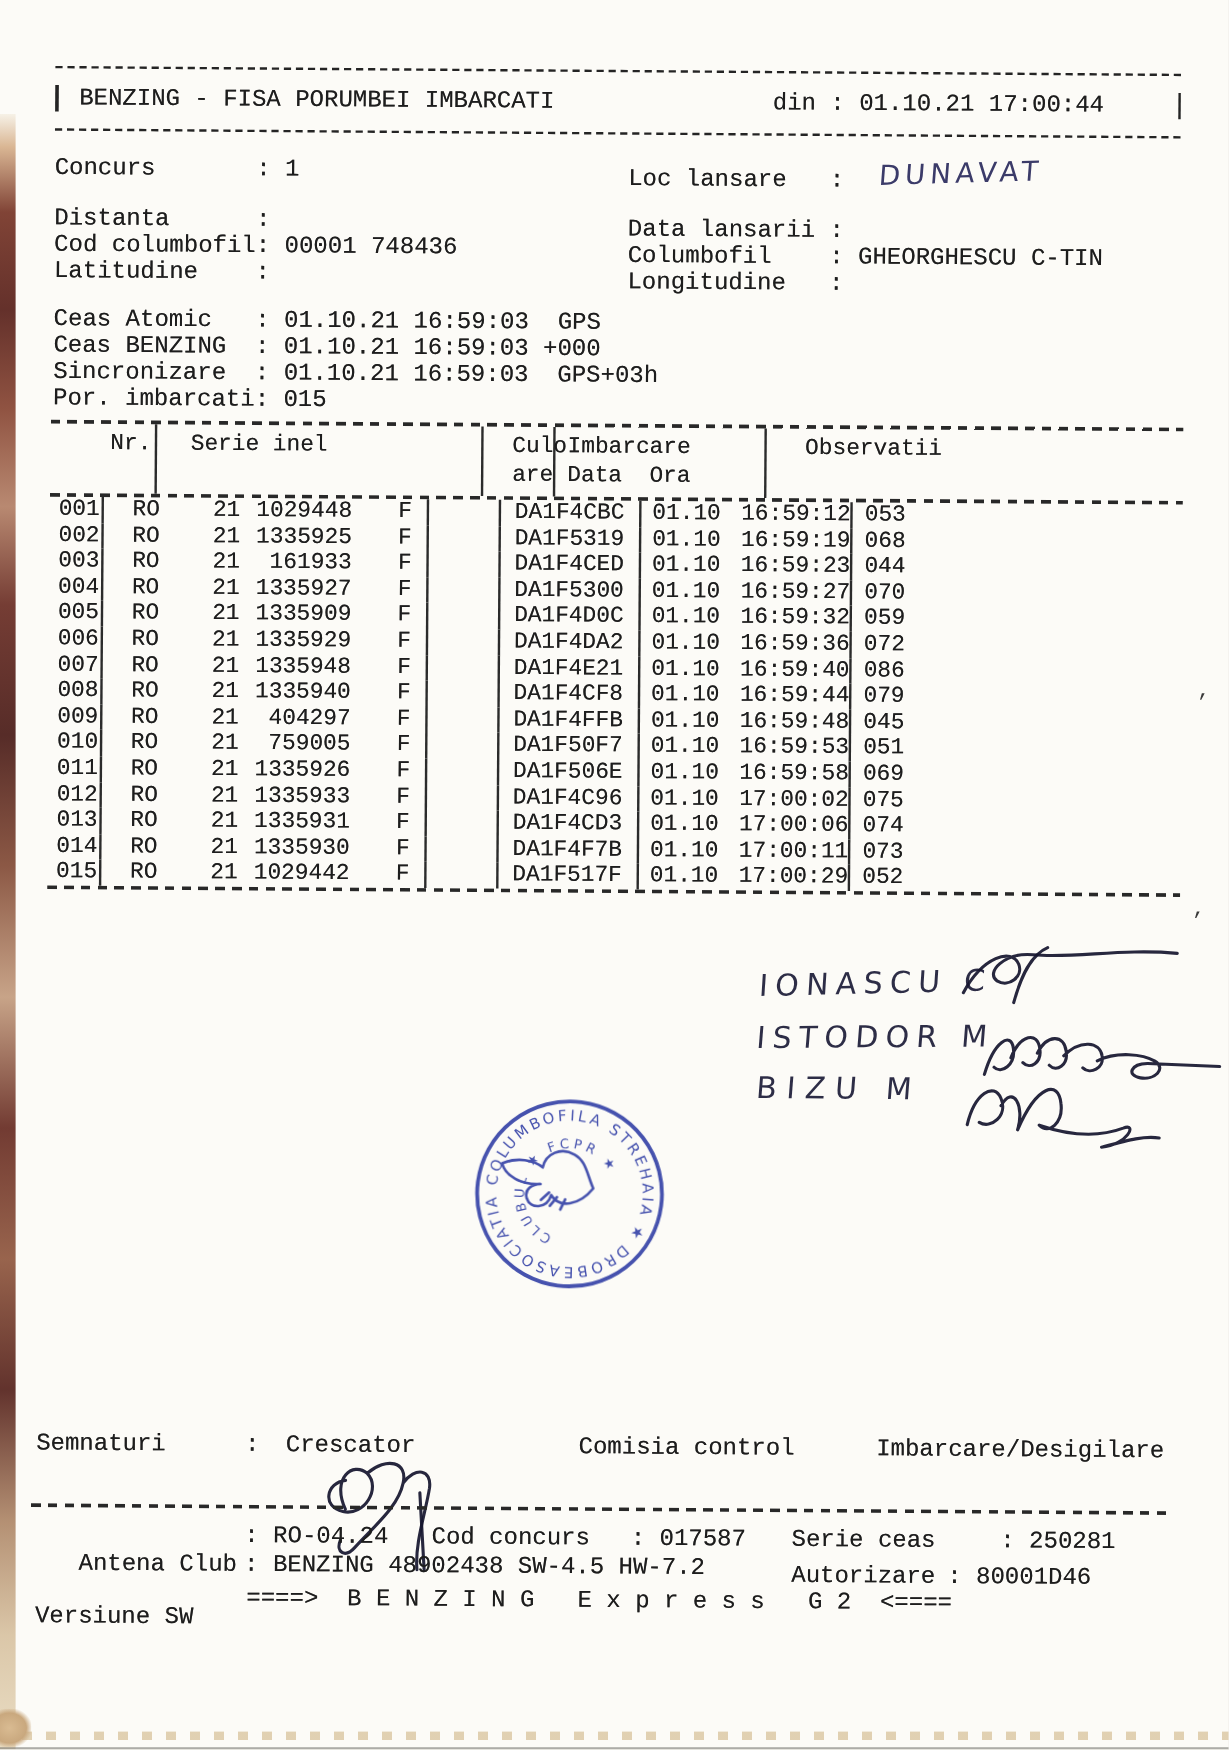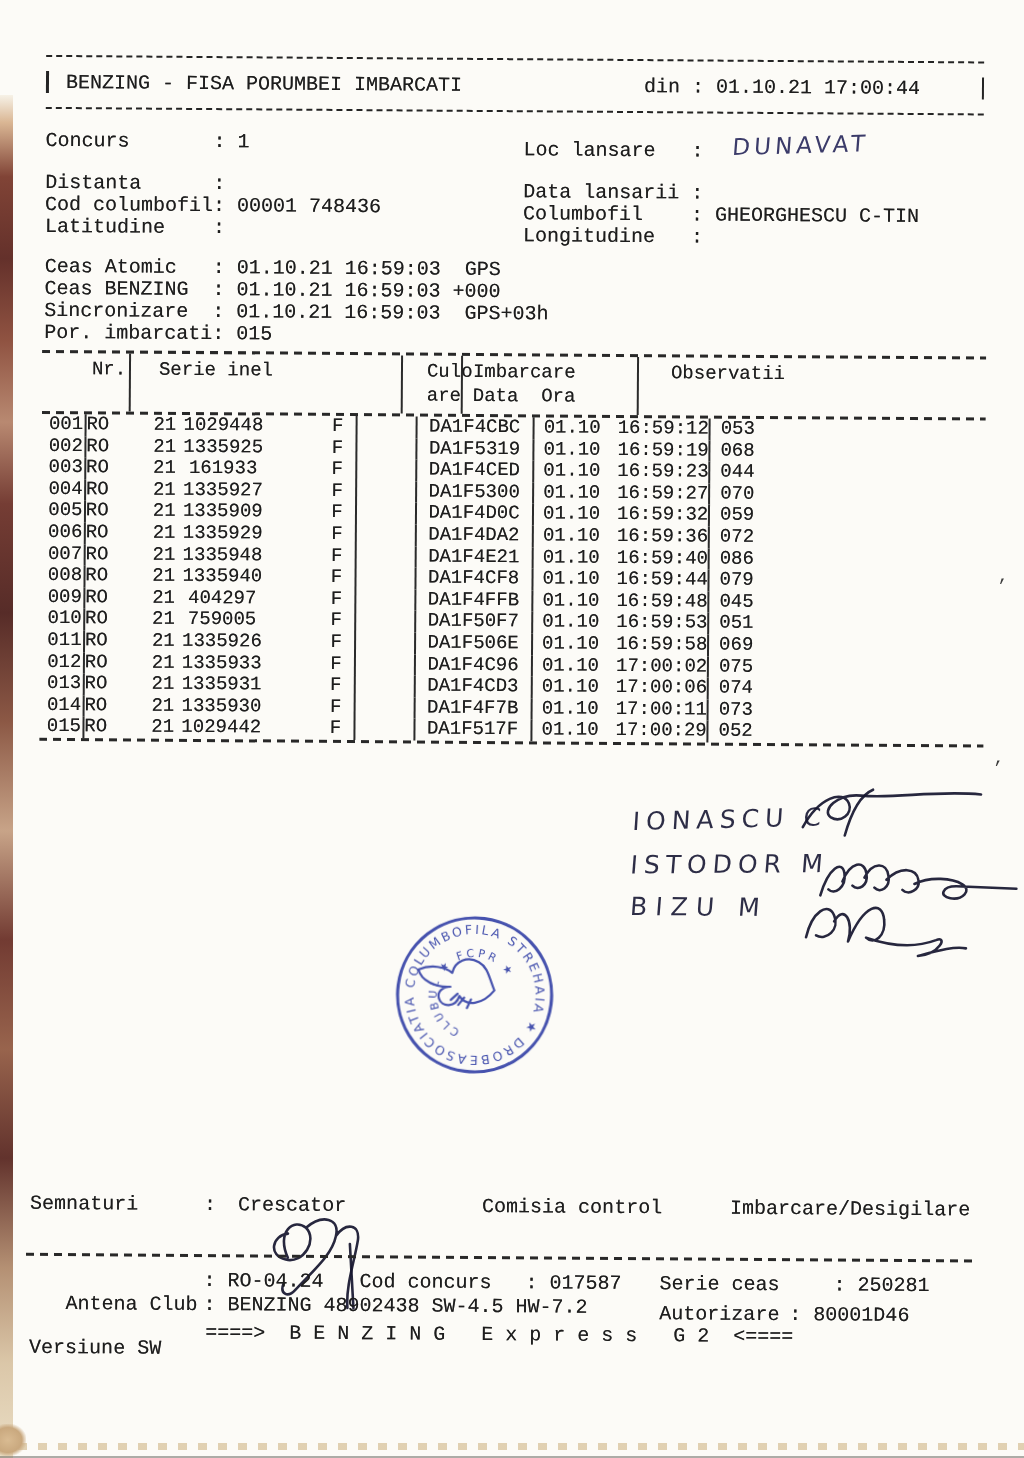--- a/index.html
+++ b/index.html
@@ -29,23 +29,23 @@
   .hc.last{border-right:none;}
   .w-nr{width:45px;} .w-serie{width:272px;} .w-culo{width:60px;}
   .w-senz{width:115px;} .w-imb{width:176px;} .w-obs{width:276px;}
   .pl6{padding-left:6px;margin-left:44px;} .pl28{padding-left:28px;} .pl8{padding-left:24px;}
   .pl10{padding-left:10px;} .pl32{padding-left:32px;}
   .trow{display:flex;height:21.6px;line-height:21.6px;}
   .c{box-sizing:border-box;border-right:2.2px solid #2b2b2b;white-space:pre;
      text-shadow:0 0 .5px rgba(25,25,25,.65);}
   .c.nr{width:45px;padding-left:6px;text-align:center;}
   .c.serie{width:272px;display:flex;}
-  .serie .ro{width:67px;}
+  .serie .ro{margin-left:24px;width:67px;}
   .serie .yr{width:24px;}
-  .serie .num{width:92px;text-align:center;}
+  .serie .num{width:92px;text-align:right;}
   .serie .sx{margin-left:auto;margin-right:12px;}
   .c.culo{width:60px;}
   .c.senz{width:118px;padding-left:12px;}
   .c.imb{width:176px;padding-left:9px;}
   .imb .or{margin-left:17px;}
   .c.obs{width:276px;padding-left:10px;border-right:none;}
   
   .hw{position:absolute;font-family:"DejaVu Sans",sans-serif;color:#1c1c38;white-space:pre;opacity:.92;}
   .hw-name{font-size:25px;letter-spacing:6px;transform:skewX(-5deg) rotate(-1.5deg);}
   .sig{position:absolute;}

